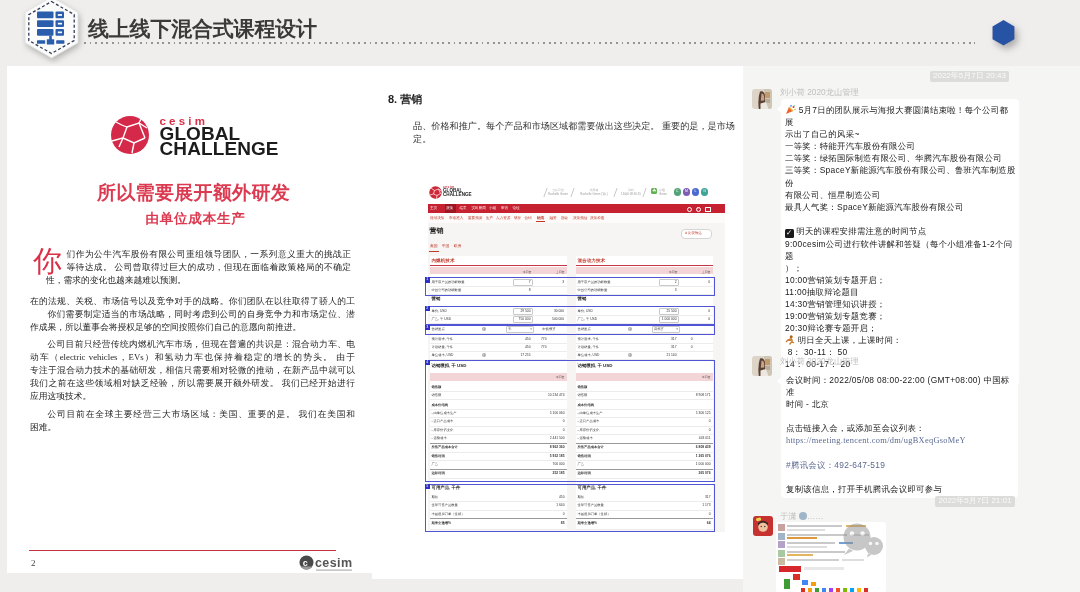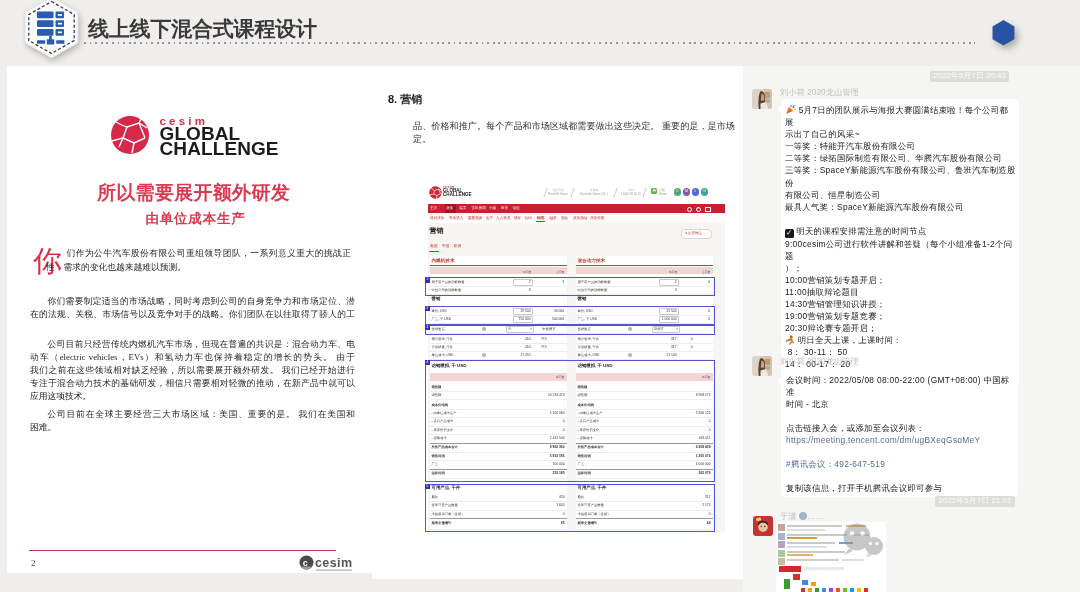--- a/index.html
+++ b/index.html
@@ -80,32 +80,34 @@
     <path d="M30,2 L38,10 L36,3 Z" fill="#fff"></path>
   </svg>
   <div class="abs" style="left:152.5px;top:49px;font-family:'Liberation Sans',sans-serif;font-size:11.5px;font-weight:bold;color:#d93048;letter-spacing:3.2px;">cesim</div>
   <div class="abs" style="left:152.5px;top:59.5px;font-family:'Liberation Sans',sans-serif;font-size:19px;font-weight:bold;color:#1c1c1c;letter-spacing:0.1px;line-height:15.4px;">GLOBAL<br>CHALLENGE</div>
 
   <div class="abs" style="left:4px;top:114px;width:365px;text-align:center;font-size:19px;font-weight:bold;color:#dc3a50;letter-spacing:0.3px;">所以需要展开额外研发</div>
   <div class="abs" style="left:6px;top:143.5px;width:365px;text-align:center;font-size:13.5px;font-weight:bold;color:#dc3a50;letter-spacing:0.8px;">由单位成本生产</div>
 
   <div class="abs" style="left:26px;top:181px;font-size:29px;color:#d93048;line-height:29px;">你</div>
   <div class="abs" id="p1" style="left:39px;top:182px;width:305px;font-size:8.75px;line-height:13.1px;">
-    <div class="jl" style="padding-left:20.5px;font-family:Liberation Mono, monospace;">们作为公牛汽车股份有限公司重组领导团队，一系列意义重大的挑战正</div>
+    <div class="jl" style="padding-left:20.5px;">们作为公牛汽车股份有限公司重组领导团队，一系列意义重大的挑战正</div>
+    <div class="jl" style="padding-left:20.5px;">等待达成。 公司曾取得过巨大的成功，但现在面临着政策格局的不确定</div>
     <div>性，需求的变化也越来越难以预测。</div>
   </div>
   <div class="abs" id="p2" style="left:23px;top:229px;width:325px;font-size:8.75px;line-height:13.1px;">
+    <div class="jl">在的法规、关税、市场信号以及竞争对手的战略。你们团队在以往取得了骄人的工</div>
     <div class="jl" style="padding-left:17.5px;">你们需要制定适当的市场战略，同时考虑到公司的自身竞争力和市场定位、潜</div>
-    <div class="jl">在的法规、关税、市场信号以及竞争对手的战略。你们团队在以往取得了骄人的工</div>
+    <div>作成果，所以董事会将授权足够的空间按照你们自己的意愿向前推进。</div>
   </div>
   <div class="abs" id="p3" style="left:23px;top:271.5px;width:325px;font-size:8.75px;line-height:13.1px;">
     <div class="jl" style="padding-left:17.5px;">公司目前只经营传统内燃机汽车市场，但现在普遍的共识是：混合动力车、电</div>
     <div class="jl">动车（electric vehicles，EVs）和氢动力车也保持着稳定的增长的势头。 由于</div>
+    <div class="jl">专注于混合动力技术的基础研发，相信只需要相对轻微的推动，在新产品中就可以</div>
     <div class="jl">我们之前在这些领域相对缺乏经验，所以需要展开额外研发。 我们已经开始进行</div>
-    <div class="jl">专注于混合动力技术的基础研发，相信只需要相对轻微的推动，在新产品中就可以</div>
     <div>应用这项技术。</div>
   </div>
   <div class="abs" id="p4" style="left:23px;top:342px;width:325px;font-size:8.75px;line-height:13.1px;">
     <div class="jl" style="padding-left:17.5px;">公司目前在全球主要经营三大市场区域：美国、重要的是。 我们在美国和</div>
     <div>困难。</div>
   </div>
 
   <div class="abs" style="left:22px;top:484px;width:307px;border-top:1.5px solid #c53246;"></div>
   <div class="abs" style="left:24px;top:492px;font-size:9px;color:#444;">2</div>
   <svg class="abs" style="left:292px;top:489px;" width="58" height="18" viewBox="0 0 58 18">
@@ -410,21 +412,21 @@
   <svg class="abs" style="left:9px;top:290px;border-radius:3px;" width="20" height="20" viewBox="0 0 20 20">
     <rect width="20" height="20" fill="#ddd4c8"></rect>
     <rect x="12" y="0" width="8" height="20" fill="#cfc5b4"></rect>
     <rect x="13" y="3" width="5" height="6" fill="#c29a6b"></rect>
     <rect x="12" y="10" width="6" height="4" fill="#b7ad9a"></rect>
     <path d="M8,2.5 q3.5,-1.5 4.8,3 l0.5,14.5 l-6.5,0 q-1.3,-10.5 1.2,-17.5" fill="#5a4032"></path>
     <path d="M9.5,4.5 q2.5,0 2.6,3 l0.2,4 l-3.5,0.3 Z" fill="#c9a287"></path>
     <path d="M8.5,14.5 l5.5,-1.5 l2.5,7 l-8,0 Z" fill="#ece8df"></path>
   </svg>
   <div class="nm" style="left:37px;top:290px;">刘小荷 2020龙山管理</div>
-  <div class="bub" style="left:37.5px;top:305px;width:229px;padding:2.5px 3px 3px 5.5px;">会议时间：2022/05/08 08:00-22:00 (GMT+08:00) 中国标准<br>时间 - 北京<br>&nbsp;<br>点击链接入会，或添加至会议列表：<br><span style="color:#5b6a92;">https://meeting.tencent.com/dm/ugBXeqGsoMeY</span><br>&nbsp;<br><span style="color:#5b6a92;">#腾讯会议：492-647-519</span><br>&nbsp;<br>复制该信息，打开手机腾讯会议即可参与
+  <div class="bub" style="left:37.5px;top:305px;width:229px;padding:2.5px 3px 3px 5.5px;">会议时间：2022/05/08 08:00-22:00 (GMT+08:00) 中国标准<br>时间 - 北京<br>&nbsp;<br>点击链接入会，或添加至会议列表：<br><span style="color:#5b6a92;font-family:Liberation Serif, serif;">https://meeting.tencent.com/dm/ugBXeqGsoMeY</span><br>&nbsp;<br><span style="color:#5b6a92;">#腾讯会议：492-647-519</span><br>&nbsp;<br>复制该信息，打开手机腾讯会议即可参与
   </div>
 
   <div class="pill" style="left:192px;top:430px;">2022年5月7日 21:01</div>
 
   <svg class="abs" style="left:10px;top:450px;border-radius:3px;" width="20" height="20" viewBox="0 0 20 20">
     <rect width="20" height="20" fill="#c6322f"></rect>
     <circle cx="10" cy="11" r="4.8" fill="#f0c4a0"></circle>
     <path d="M5,9.5 q5,-6 10,0 l0,-2.5 q-5,-4.5 -10,0 Z" fill="#3c2a24"></path>
     <circle cx="8.2" cy="10.5" r="0.7" fill="#333"></circle>
     <circle cx="11.8" cy="10.5" r="0.7" fill="#333"></circle>

